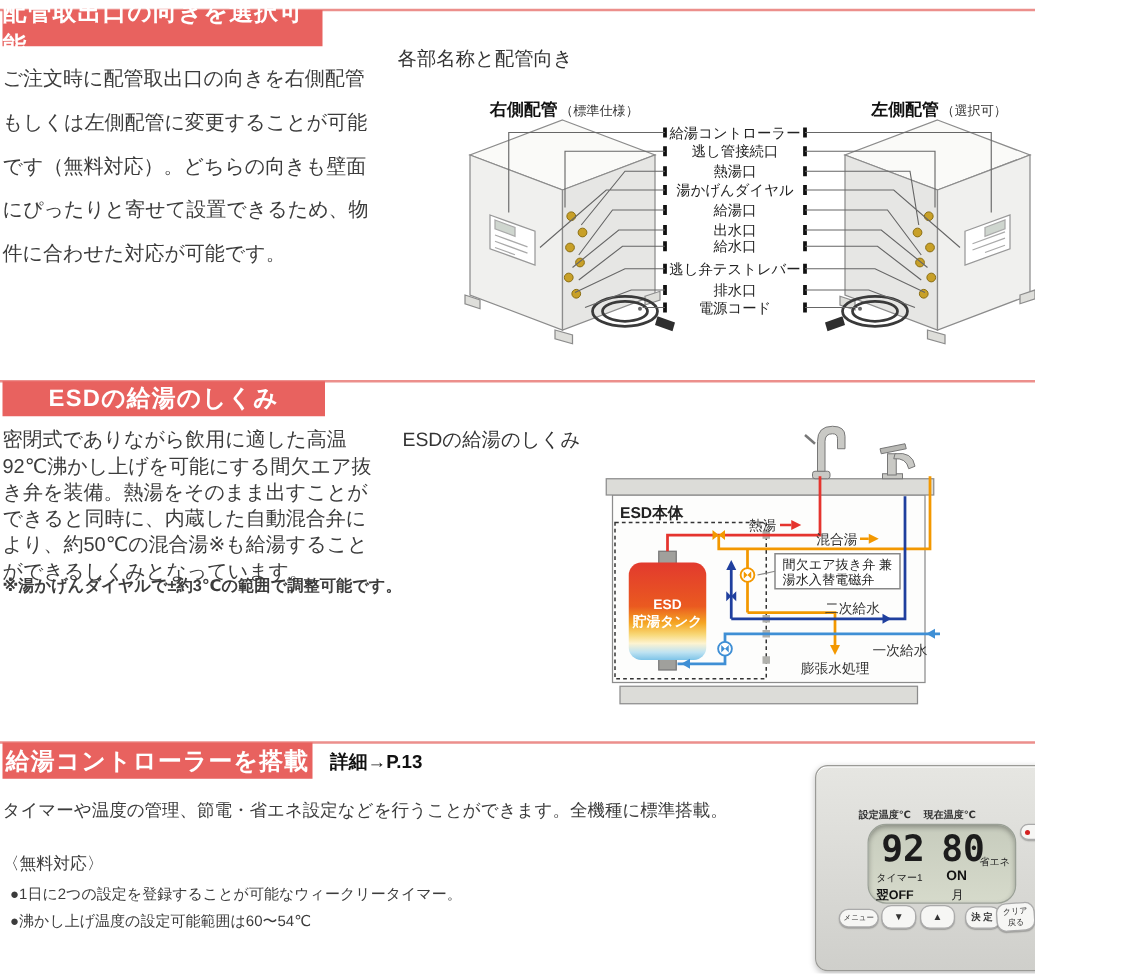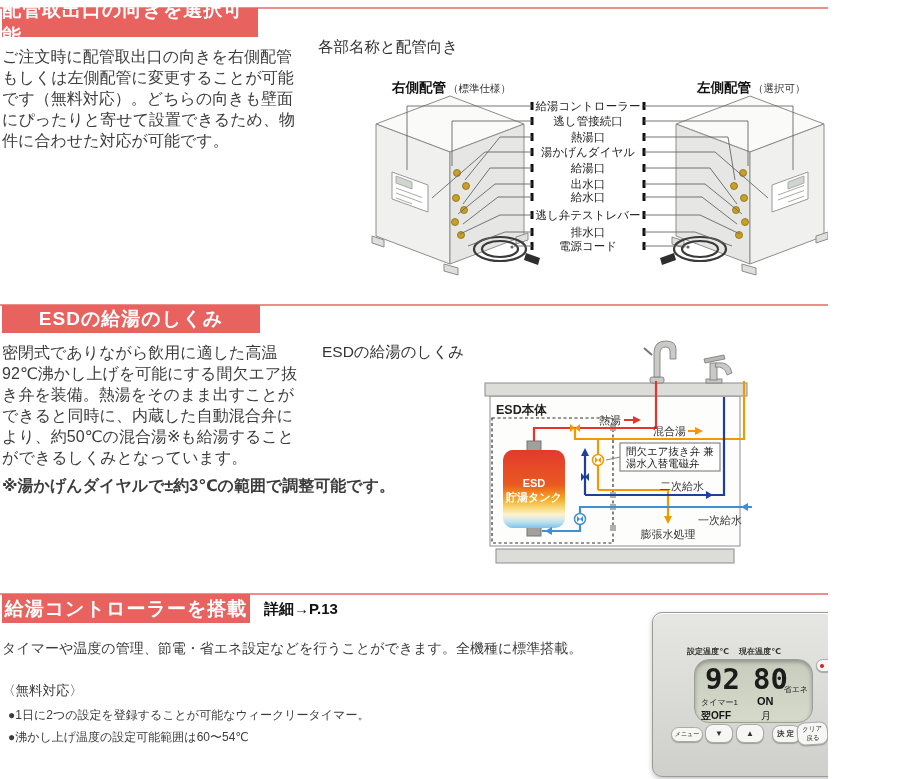--- a/index.html
+++ b/index.html
@@ -2,24 +2,24 @@
 <html><head>
 <meta charset="utf-8">
 <style>
   html,body{margin:0;padding:0;background:#fff;}
   body{font-family:"Liberation Sans","DejaVu Sans",sans-serif;color:#3c3c3c;}
   .page{position:relative;width:828px;height:779px;background:#fff;overflow:hidden;}
   .abs{position:absolute;}
   .rule{position:absolute;left:0;right:0;height:2px;background:#ec8f8c;}
   .hdr{position:absolute;background:#e8625f;color:#fff;font-weight:bold;font-size:19px;
        display:flex;align-items:center;justify-content:center;letter-spacing:1px;}
-  .bodytxt{font-size:16px;line-height:21px;color:#3c3c3c;}
+  .bodytxt{font-size:16px;line-height:35px;color:#3c3c3c;}
   .bodytxt2{font-size:16px;line-height:21px;color:#3c3c3c;}
   .note{font-size:11.5px;line-height:19.5px;color:#3c3c3c;}
-  .note2{font-size:16px;font-weight:600;color:#3c3c3c;margin-top:16px;}
+  .note2{font-size:13px;font-weight:600;color:#3c3c3c;}
   .detail{font-size:15px;font-weight:bold;color:#111;}
   .feat{font-size:12px;line-height:22px;color:#3c3c3c;}
   svg text{font-family:"Liberation Sans","DejaVu Sans",sans-serif;}
   
   .ctrl{position:absolute;left:652px;top:612px;width:248px;height:163px;border-radius:10px;
         background:linear-gradient(180deg,#e6e6e2,#cfcfcb);border:1px solid #9a9a96;
         box-shadow:0 2px 5px rgba(0,0,0,.25), inset 0 1px 0 #fff;}
   .lcd{position:absolute;left:41px;top:46px;width:117px;height:62px;border-radius:15px;
        background:linear-gradient(180deg,#c7ccbd,#d6dacb);border:1px solid #9aa096;
        box-shadow:inset 0 2px 4px rgba(0,0,0,.3);}

